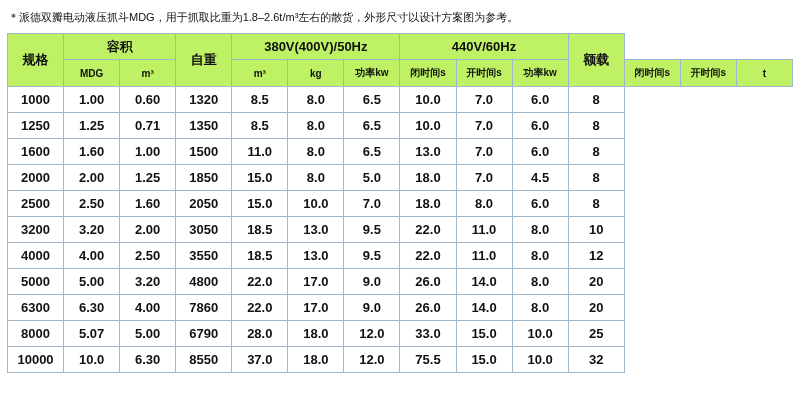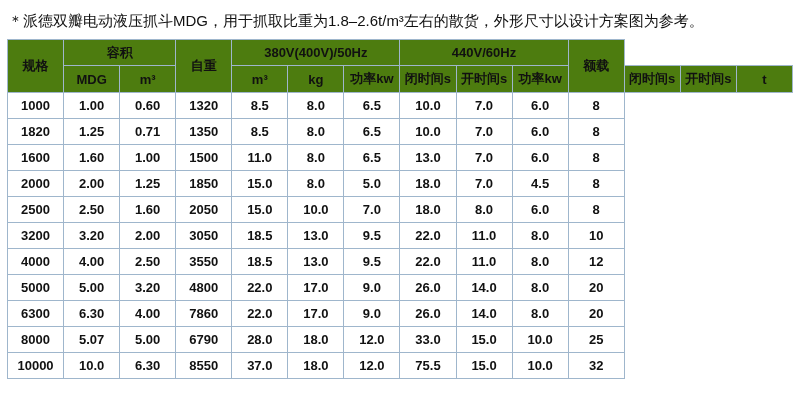--- a/index.html
+++ b/index.html
@@ -15,21 +15,21 @@
     overflow: hidden;
   }
   .page {
     width: 800px;
     height: 410px;
     box-sizing: border-box;
     padding: 0;
     position: relative;
   }
   .note {
-    font-size: 15px;
+    font-size: 11px;
     color: #111111;
     padding: 10px 8px 8px 8px;
     line-height: 1.4;
     white-space: nowrap;
     letter-spacing: 0px;
   }
   table.spec {
     border-collapse: collapse;
     width: 786px;
     margin: 0 7px;
@@ -39,26 +39,26 @@
     border: 1px solid #9fb6cc;
     text-align: center;
     vertical-align: middle;
     font-size: 13px;
     padding: 0;
     height: 25px;
     font-weight: bold;
     color: #111111;
   }
   thead td {
-    background: #4d7c0f;
+    background: #bef264;
     font-weight: bold;
     font-size: 14px;
   }
   thead tr.sub td {
-    font-size: 13px;
+    font-size: 10px;
     height: 26px;
   }
   tbody td {
     background: #ffffff;
     font-weight: bold;
     font-size: 13px;
     height: 25.5px;
   }
   tbody td.model {
     font-weight: bold;
@@ -105,21 +105,21 @@
           <td style="width: 72px;">1320</td>
           <td style="width: 78px;">8.5</td>
           <td style="width: 74px;">8.0</td>
           <td style="width: 74px;">6.5</td>
           <td style="width: 78px;">10.0</td>
           <td style="width: 74px;">7.0</td>
           <td style="width: 74px;">6.0</td>
           <td style="width: 48px;">8</td>
         </tr>
         <tr>
-          <td class="model">1820</td>
+          <td class="model">1250</td>
           <td>1.25</td>
           <td>0.71</td>
           <td>1350</td>
           <td>8.5</td>
           <td>8.0</td>
           <td>6.5</td>
           <td>10.0</td>
           <td>7.0</td>
           <td>6.0</td>
           <td>8</td>

